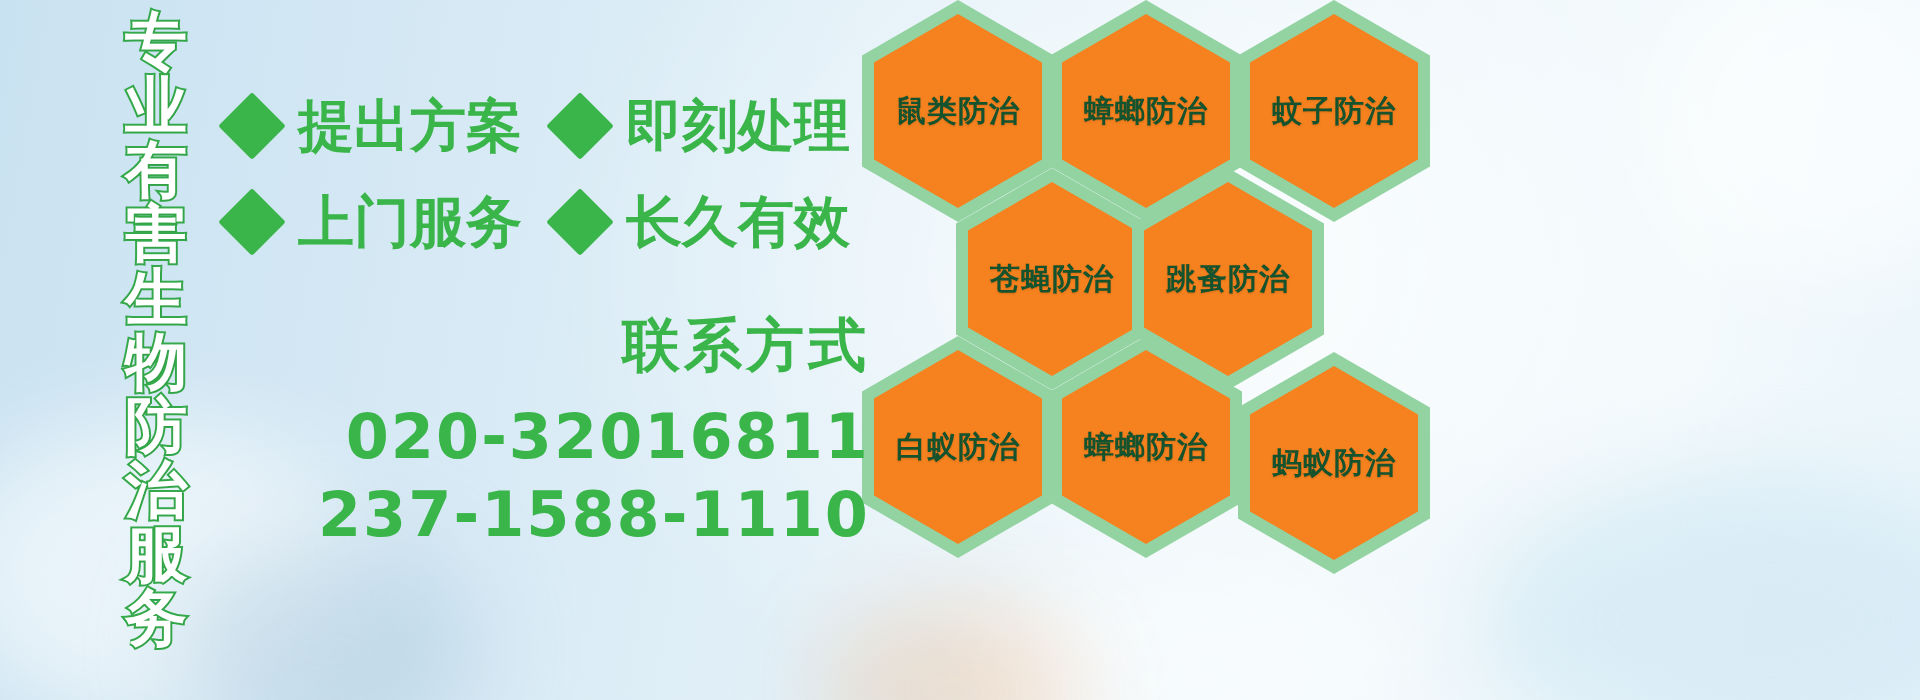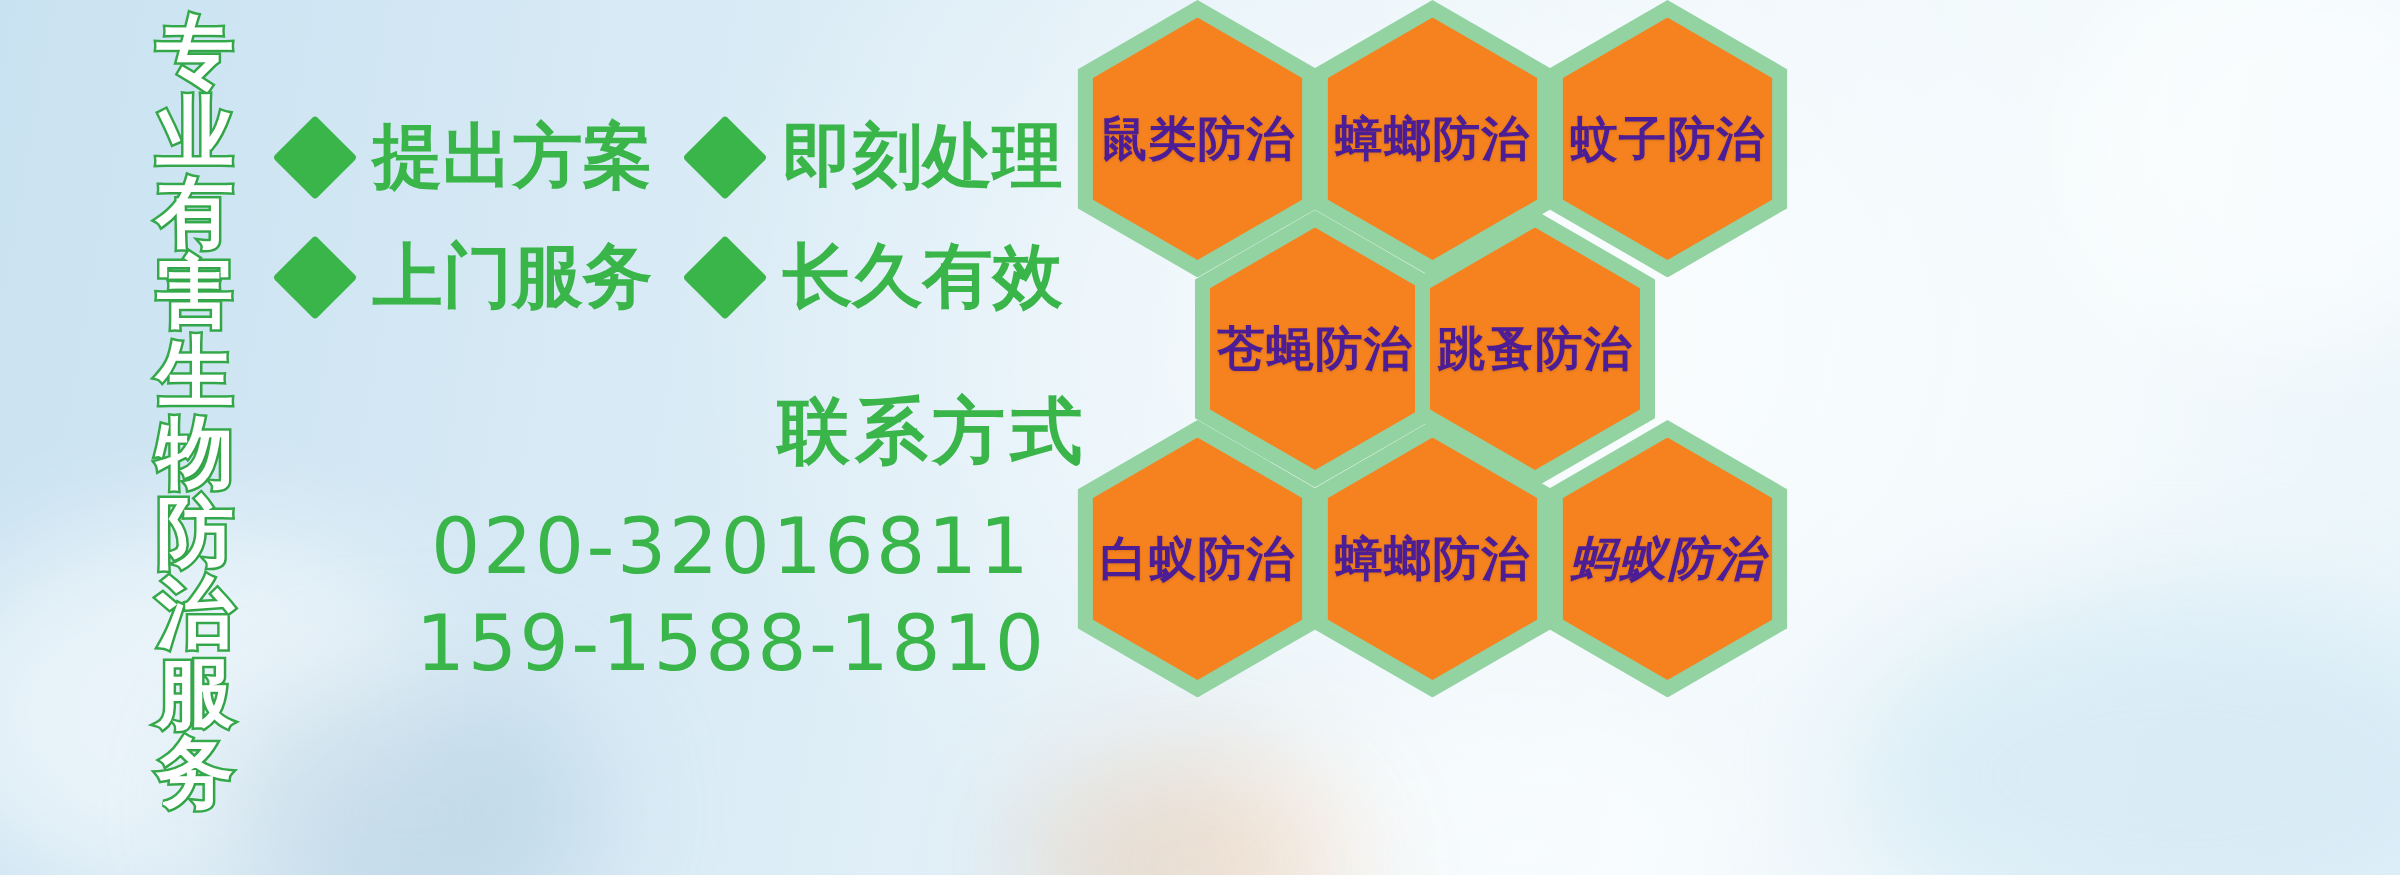--- a/index.html
+++ b/index.html
@@ -62,22 +62,23 @@
     position:absolute;left:300px;top:310px;width:570px;z-index:5;
     text-align:center;color:#39b54a;
     font-family:"DejaVu Sans","Liberation Sans",sans-serif;
   }
   #contact-title{
     font-size:58px;font-weight:bold;line-height:70px;margin-bottom:18px;
     letter-spacing:4px;
     text-align:right;
   }
   .contact-phone{
-    font-size:62px;line-height:78px;font-weight:normal;letter-spacing:2px;
-    font-family:"DejaVu Sans","Liberation Sans",sans-serif;
+    font-size:62px;line-height:78px;font-weight:bold;letter-spacing:2px;
+    font-family:"DejaVu Sans","Liberation Sans",sans-serif;
+    text-align:right;
   }
 
   
   #honeycomb{
     position:absolute;left:856px;top:-8px;width:620px;height:730px;z-index:4;
   }
   .hex{
     position:absolute;width:192px;height:222px;
   }
   .hex .hex-outer{
@@ -85,21 +86,21 @@
     background:#93d3a2;
     clip-path:polygon(50% 0%,100% 25%,100% 75%,50% 100%,0% 75%,0% 25%);
   }
   .hex .hex-inner{
     position:absolute;left:12px;top:14px;right:12px;bottom:14px;
     background:#f5821f;
     clip-path:polygon(50% 0%,100% 25%,100% 75%,50% 100%,0% 75%,0% 25%);
     display:flex;align-items:center;justify-content:center;
   }
   .hex-label{
-    color:#4c1d95;font-weight:bold;font-size:38px;line-height:34px;
+    color:#14532d;font-weight:bold;font-size:30px;line-height:34px;
     letter-spacing:1px;white-space:nowrap;
     font-family:"DejaVu Sans","Liberation Sans",sans-serif;
     text-shadow:0 1px 2px rgba(140,60,0,.28);
   }
 </style>
 </head>
 <body>
 
 <div id="banner">
 
@@ -134,21 +135,21 @@
       <span class="diamond"></span>
       <span class="feature-text">上门服务</span>
       <span class="diamond"></span>
       <span class="feature-text last">长久有效</span>
     </div>
   </div>
 
   <div id="contact-block">
     <div id="contact-title">联系方式</div>
     <div class="contact-phone">020-32016811</div>
-    <div class="contact-phone">159-1588-1810</div>
+    <div class="contact-phone">237-1588-1110</div>
   </div>
 
   <div id="honeycomb">
 
     <div class="hex" style="left:6px;  top:8px;">
       <div class="hex-outer"></div>
       <div class="hex-inner">
         <span class="hex-label">鼠类防治</span>
       </div>
     </div>
@@ -183,21 +184,21 @@
       <div class="hex-inner">
         <span class="hex-label">白蚁防治</span>
       </div>
     </div>
     <div class="hex" style="left:194px;top:344px;">
       <div class="hex-outer"></div>
       <div class="hex-inner">
         <span class="hex-label">蟑螂防治</span>
       </div>
     </div>
-    <div class="hex" style="left:382px;top:344px;font-style:italic;">
+    <div class="hex" style="left:382px;top:360px;">
       <div class="hex-outer"></div>
       <div class="hex-inner">
         <span class="hex-label">蚂蚁防治</span>
       </div>
     </div>
 
   </div>
 </div>
 
 </body></html>

